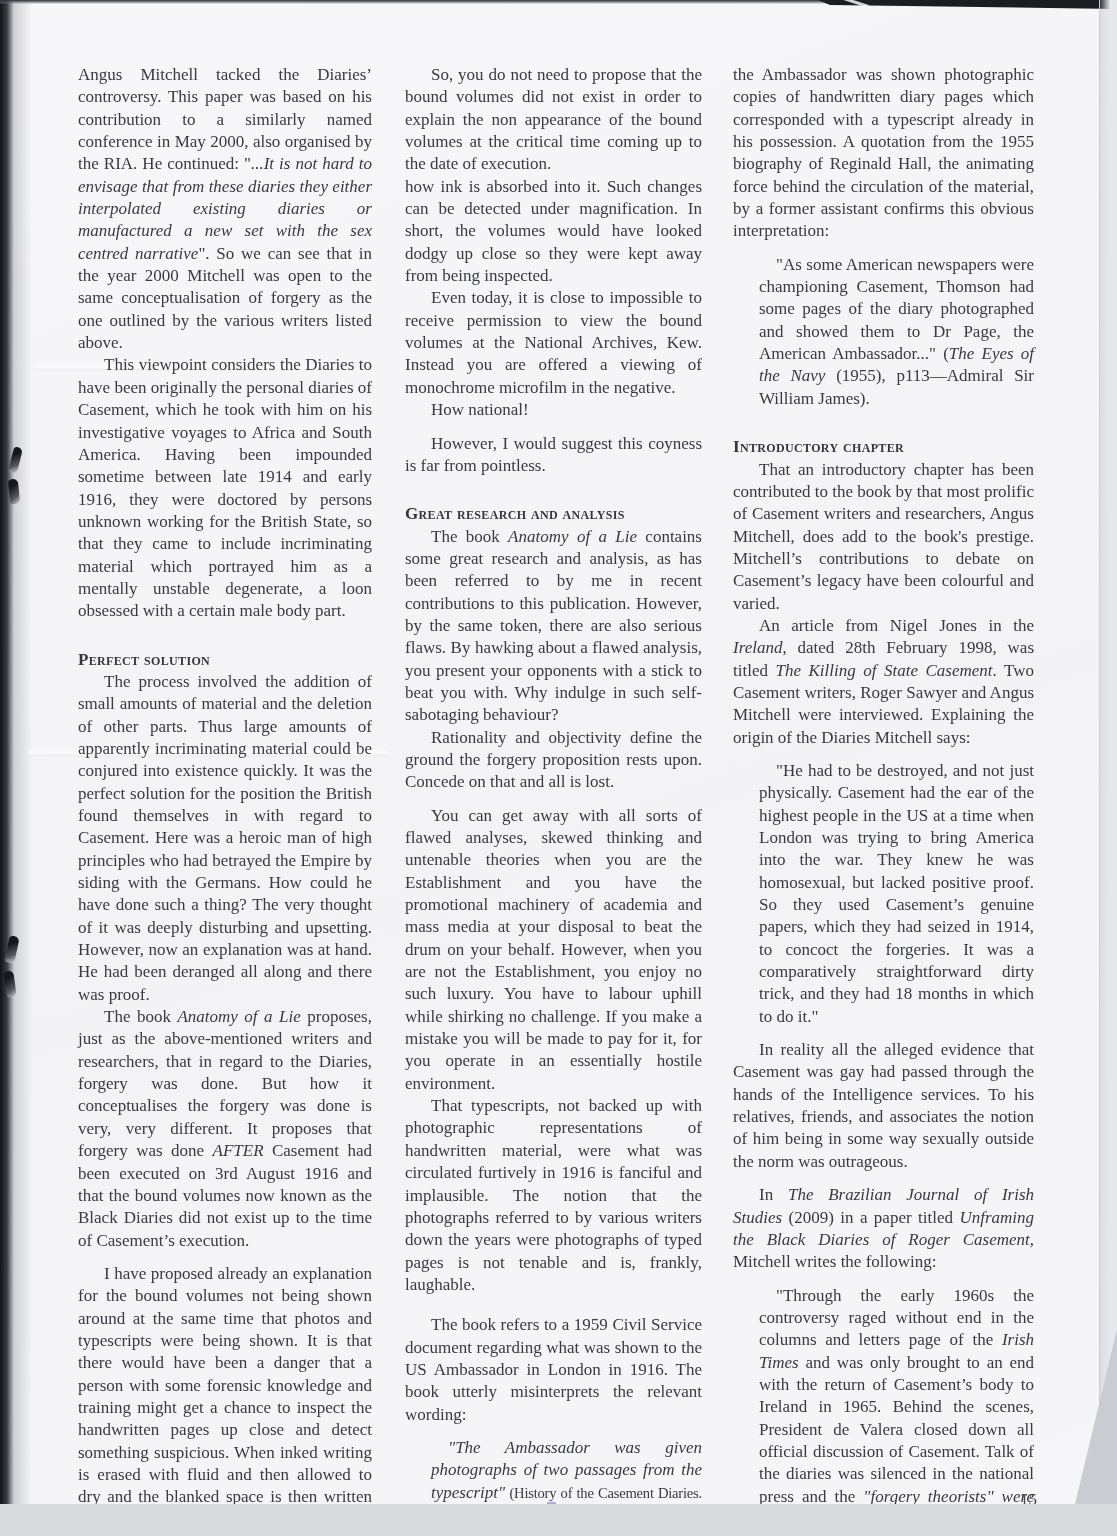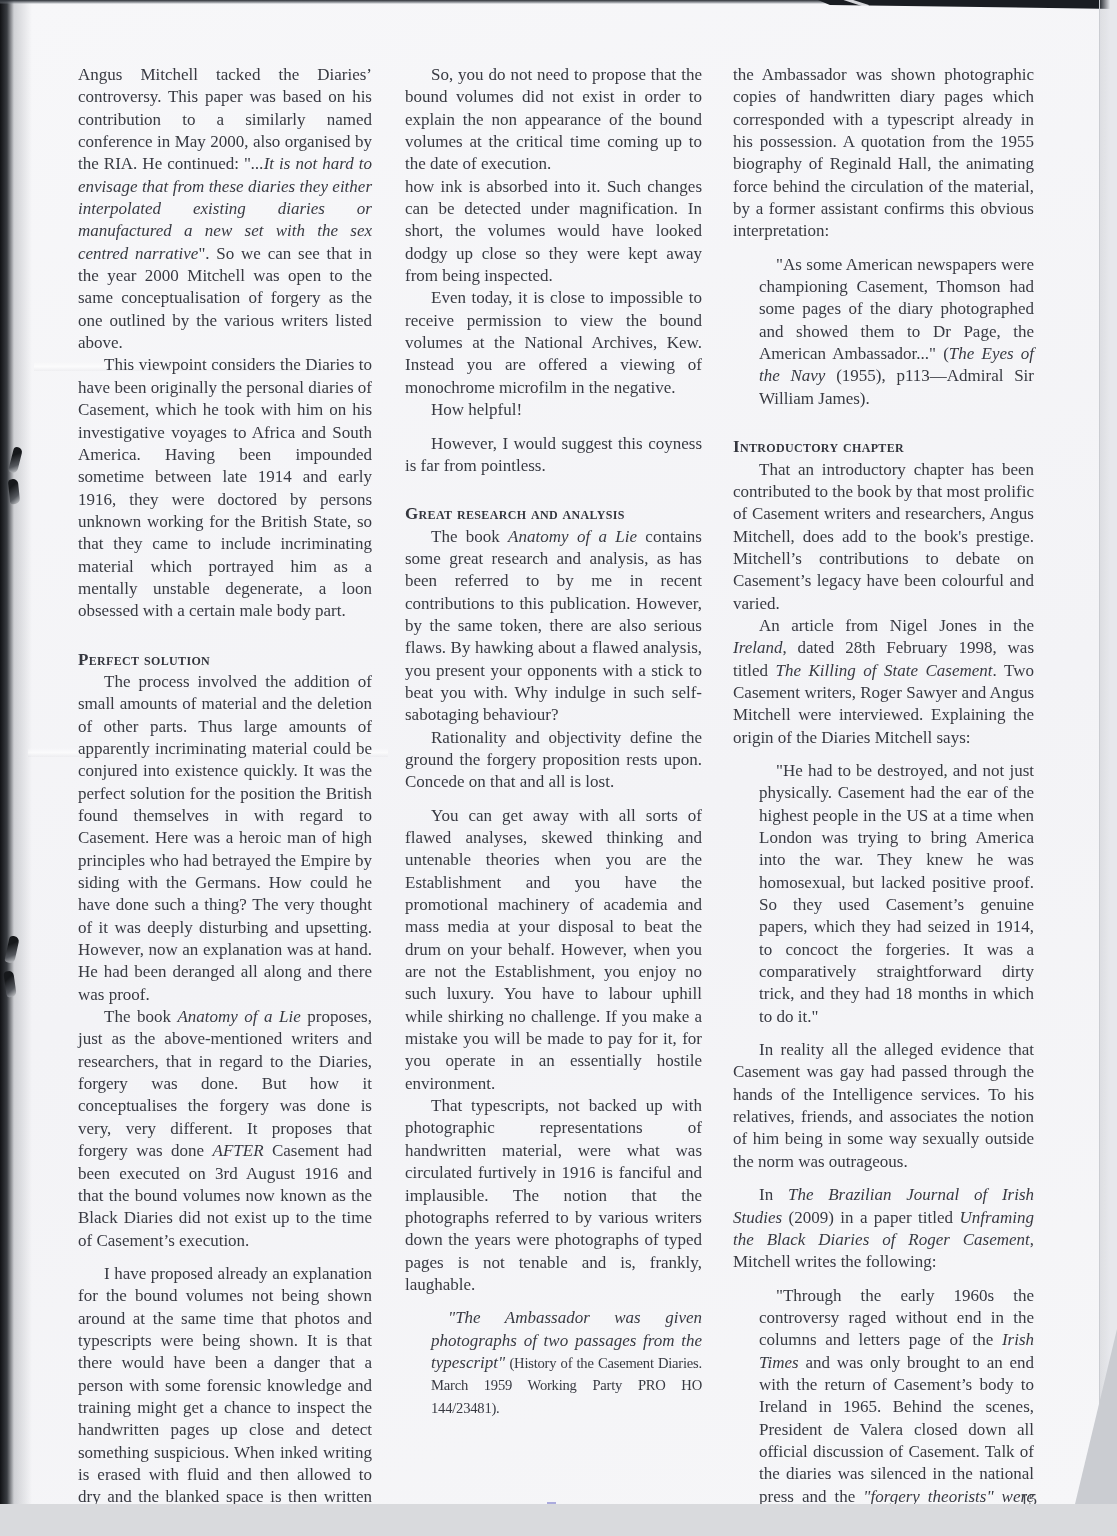--- a/index.html
+++ b/index.html
@@ -74,27 +74,28 @@
       <div class="block paragraph indent"><span>This viewpoint considers the Diaries to have been originally the personal diaries of Casement, which he took with him on his investigative voyages to Africa and South America. Having been impounded sometime between late 1914 and early 1916, they were doctored by persons unknown working for the British State, so that they came to include incriminating material which portrayed him as a mentally unstable degenerate, a loon obsessed with a certain male body part.</span></div>
       <div class="block heading"><span>Perfect solution</span></div>
       <div class="block paragraph indent"><span>The process involved the addition of small amounts of material and the deletion of other parts. Thus large amounts of apparently incriminating material could be conjured into existence quickly. It was the perfect solution for the position the British found themselves in with regard to Casement. Here was a heroic man of high principles who had betrayed the Empire by siding with the Germans. How could he have done such a thing? The very thought of it was deeply disturbing and upsetting. However, now an explanation was at hand. He had been deranged all along and there was proof.</span></div>
       <div class="block paragraph indent"><span>The book </span><span class="it">Anatomy of a Lie</span><span> proposes, just as the above-mentioned writers and researchers, that in regard to the Diaries, forgery was done. But how it conceptualises the forgery was done is very, very different. It proposes that forgery was done </span><span class="it">AFTER</span><span> Casement had been executed on 3rd August 1916 and that the bound volumes now known as the Black Diaries did not exist up to the time of Casement’s execution.</span></div>
       <div class="block paragraph indent gap-sm"><span>I have proposed already an explanation for the bound volumes not being shown around at the same time that photos and typescripts were being shown. It is that there would have been a danger that a person with some forensic knowledge and training might get a chance to inspect the handwritten pages up close and detect something suspicious. When inked writing is erased with fluid and then allowed to dry and the blanked space is then written over there is a change to the chemical composition of the paper which modifies</span></div>
     </div>
   <div class="col col-2">
       <div class="block paragraph indent"><span>So, you do not need to propose that the bound volumes did not exist in order to explain the non appearance of the bound volumes at the critical time coming up to the date of execution.</span></div>
       <div class="block paragraph"><span>how ink is absorbed into it. Such changes can be detected under magnification. In short, the volumes would have looked dodgy up close so they were kept away from being inspected.</span></div>
       <div class="block paragraph indent"><span>Even today, it is close to impossible to receive permission to view the bound volumes at the National Archives, Kew. Instead you are offered a viewing of monochrome microfilm in the negative.</span></div>
-      <div class="block paragraph indent"><span>How helpful!</span></div>
+      <div class="block paragraph indent"><span>How national!</span></div>
       <div class="block paragraph indent gap-sm"><span>However, I would suggest this coyness is far from pointless.</span></div>
       <div class="block heading"><span>Great research and analysis</span></div>
       <div class="block paragraph indent"><span>The book </span><span class="it">Anatomy of a Lie</span><span> contains some great research and analysis, as has been referred to by me in recent contributions to this publication. However, by the same token, there are also serious flaws. By hawking about a flawed analysis, you present your opponents with a stick to beat you with. Why indulge in such self-sabotaging behaviour?</span></div>
       <div class="block paragraph indent"><span>Rationality and objectivity define the ground the forgery proposition rests upon. Concede on that and all is lost.</span></div>
       <div class="block paragraph indent gap-sm"><span>You can get away with all sorts of flawed analyses, skewed thinking and untenable theories when you are the Establishment and you have the promotional machinery of academia and mass media at your disposal to beat the drum on your behalf. However, when you are not the Establishment, you enjoy no such luxury. You have to labour uphill while shirking no challenge. If you make a mistake you will be made to pay for it, for you operate in an essentially hostile environment.</span></div>
       <div class="block paragraph indent"><span>That typescripts, not backed up with photographic representations of handwritten material, were what was circulated furtively in 1916 is fanciful and implausible. The notion that the photographs referred to by various writers down the years were photographs of typed pages is not tenable and is, </span><span class="un">frankly,</span><span> laughable.</span></div>
+      <div class="block paragraph indent gap-lg"><span>The book refers to a 1959 Civil Service document regarding what was shown to the US Ambassador in London in 1916. The book utterly misinterprets the relevant wording:</span></div>
       <div class="block quote gap-sm"><span class="it">"The Ambassador was given photographs of two passages from the typescript"</span><span class="sm">  (History of the Casement Diaries. March 1959 Working Party PRO HO 144/23481).</span></div>
     </div>
   <div class="col col-3">
       <div class="block paragraph"><span>the Ambassador was shown photographic copies of handwritten diary pages which corresponded with a typescript already in his possession. A quotation from the 1955 biography of Reginald Hall, the animating force behind the circulation of the material, by a former assistant confirms this obvious interpretation:</span></div>
       <div class="block quote gap-sm"><span>"As some American newspapers were championing Casement, Thomson had some pages of the diary photographed and showed them to Dr Page, the American Ambassador..." (</span><span class="it">The Eyes of the Navy</span><span> (1955), p113—Admiral Sir William James).</span></div>
       <div class="block heading"><span>Introductory chapter</span></div>
       <div class="block paragraph indent"><span>That an introductory chapter has been contributed to the book by that most prolific of Casement writers and researchers, Angus Mitchell, does add to the book's prestige. Mitchell’s contributions to debate on Casement’s legacy have been colourful and varied.</span></div>
       <div class="block paragraph indent"><span>An article from Nigel Jones in the </span><span class="it">Ireland</span><span>, dated 28th February 1998, was titled </span><span class="it">The Killing of State Casement</span><span>. Two Casement writers, Roger Sawyer and Angus Mitchell were interviewed. Explaining the origin of the Diaries Mitchell says:</span></div>
       <div class="block quote gap-sm"><span>"He had to be destroyed, and not just physically. Casement had the ear of the highest people in the US at a time when London was trying to bring America into the war. They knew he was homosexual, but lacked positive proof. So they used Casement’s genuine papers, which they had seized in 1914, to concoct the forgeries. It was a comparatively straightforward dirty trick, and they had 18 months in which to do it."</span></div>
       <div class="block paragraph indent gap-sm"><span>In reality all the alleged evidence that Casement was gay had passed through the hands of the Intelligence services. To his relatives, friends, and associates the notion of him being in some way sexually outside the norm was outrageous.</span></div>

